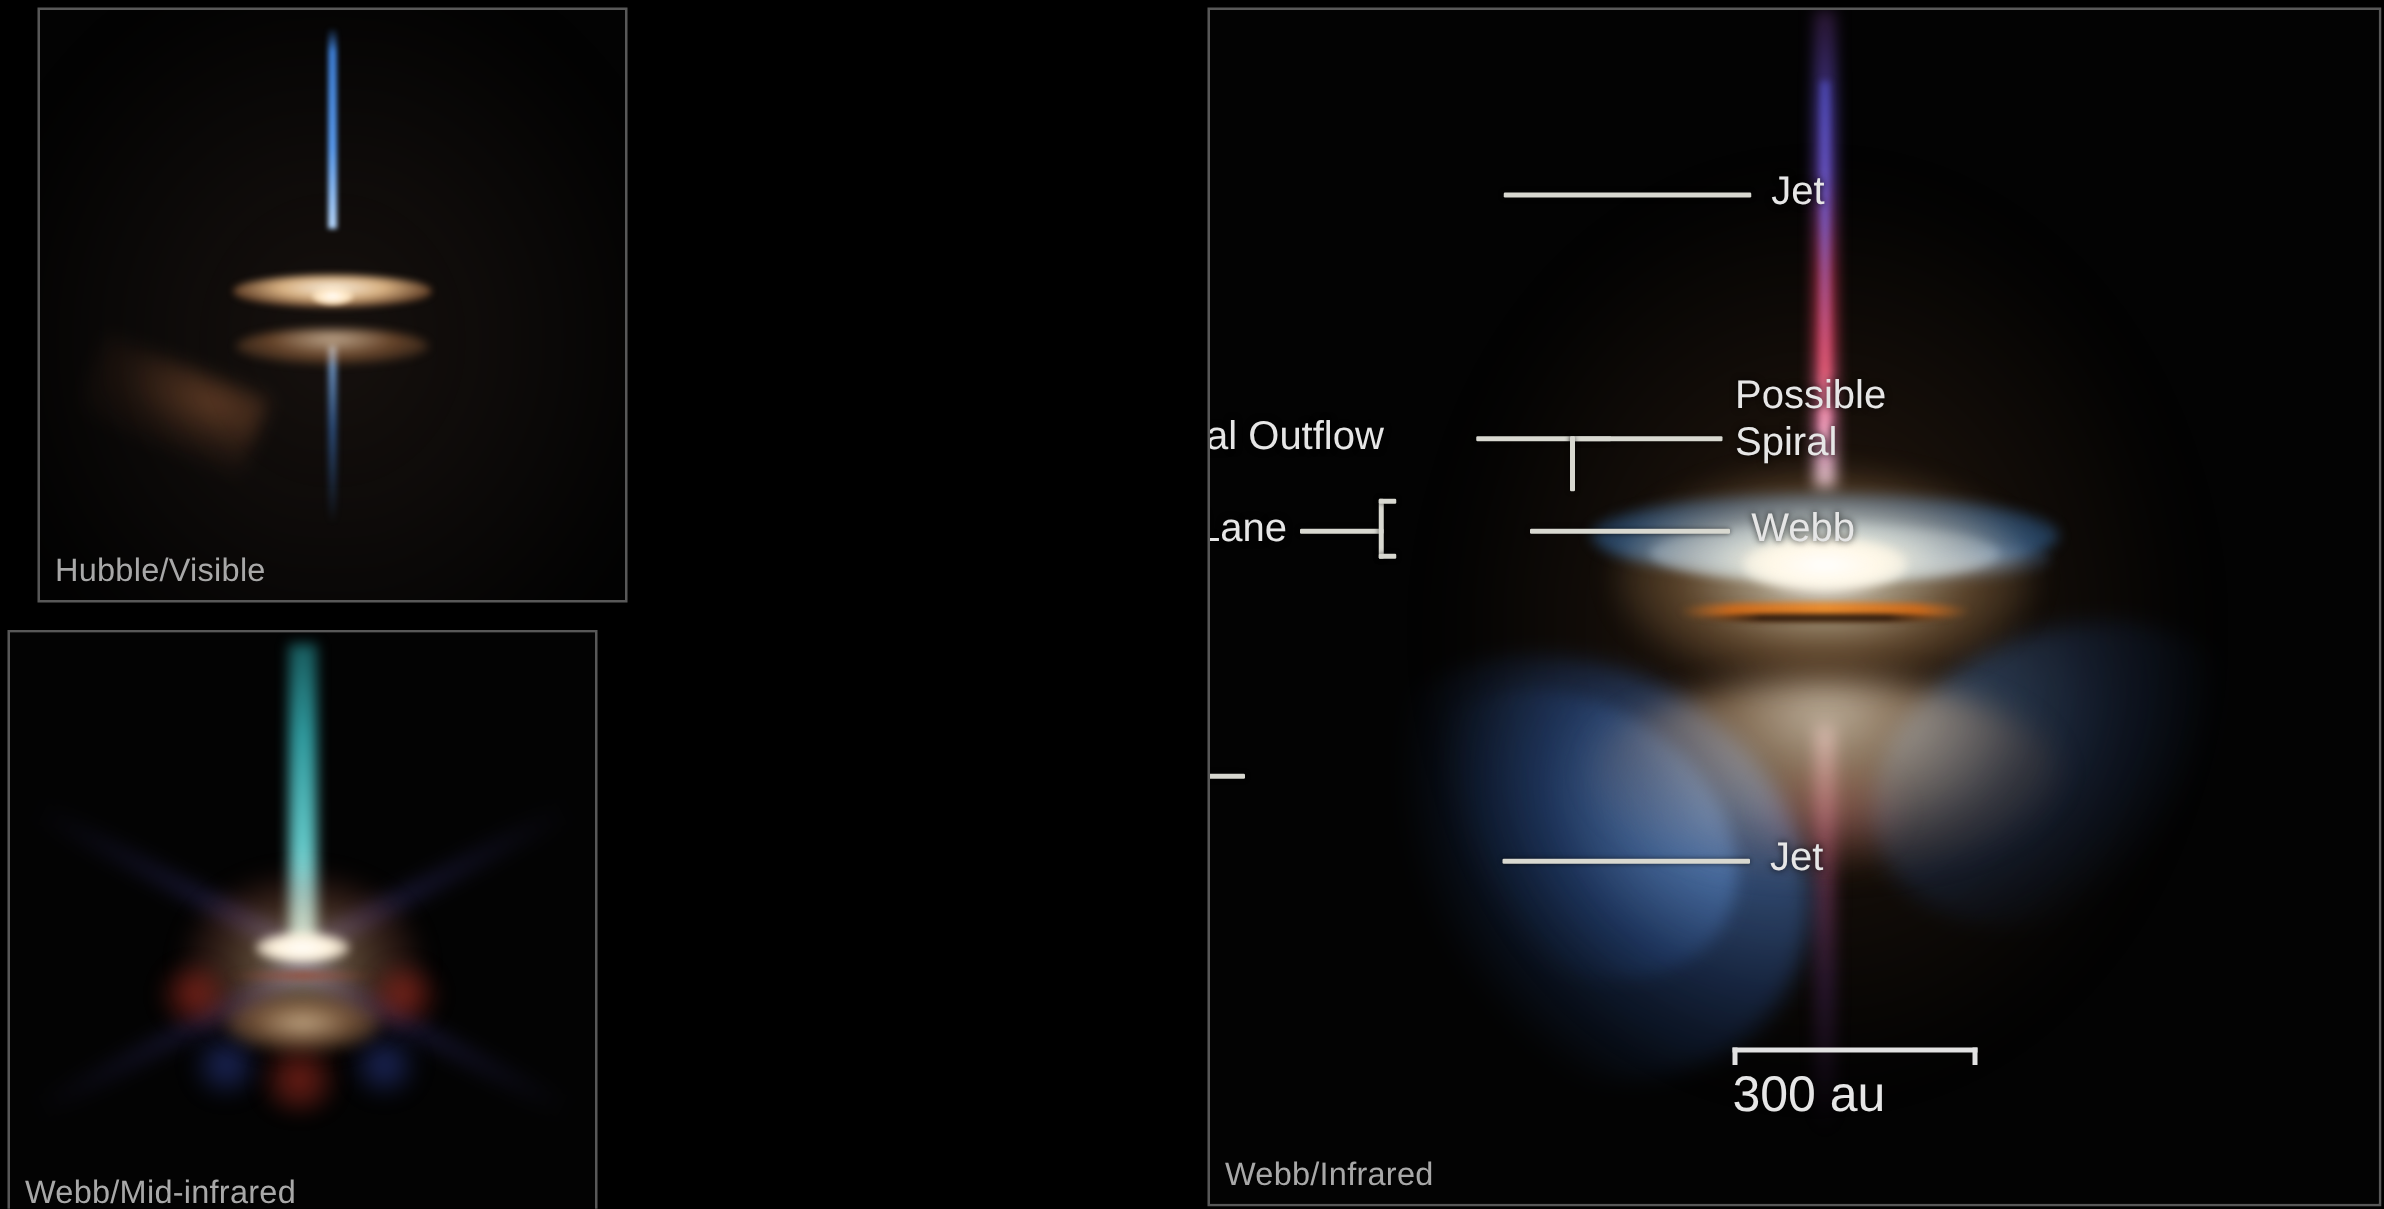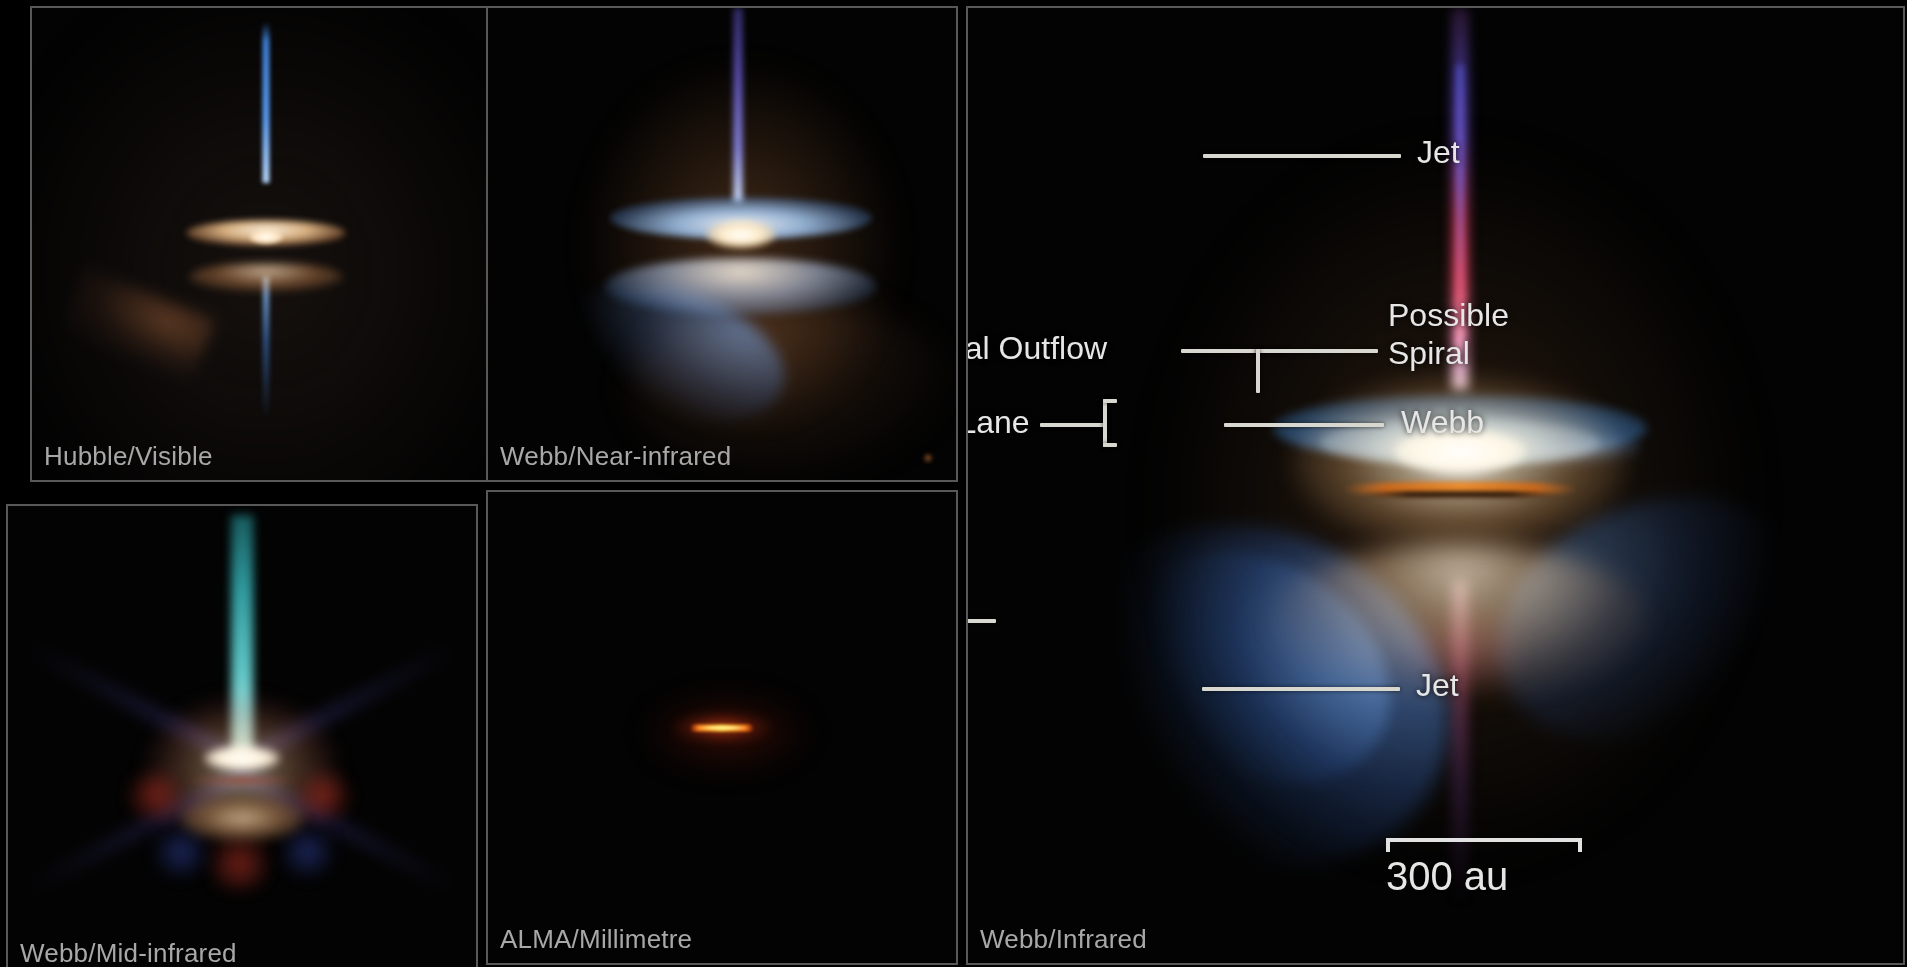--- a/index.html
+++ b/index.html
@@ -301,33 +301,20 @@
       <div class="wisp"></div>
       <div class="jet-up"></div>
       <div class="jet-dn"></div>
       <div class="refl"></div>
       <div class="disk"></div>
       <div class="core"></div>
     </div>
     <div class="panel-label">Hubble/Visible</div>
   </div>
 
-  <div class="panel p2" style="left:486px;top:6px;width:468px;height:472px;">
-    <div class="sky">
-      <div class="halo"></div>
-      <div class="dust"></div>
-      <div class="jet-up"></div>
-      <div class="tail"></div>
-      <div class="cone-dn"></div>
-      <div class="cone-up"></div>
-      <div class="core"></div>
-      <div class="spot"></div>
-    </div>
-    <div class="panel-label">Webb/Near-infrared</div>
-  </div>
 
   <div class="panel p3" style="left:6px;top:490px;width:468px;height:471px;margin-top:14px;">
     <div class="sky">
       <div class="spike" style="left:50%;top:53%;transform:rotate(208deg);"></div>
       <div class="spike" style="left:50%;top:53%;transform:rotate(-28deg);"></div>
       <div class="spike" style="left:50%;top:56%;transform:rotate(152deg);"></div>
       <div class="spike" style="left:50%;top:56%;transform:rotate(28deg);"></div>
       <div class="jet"></div>
       <div class="core-halo"></div>
       <div class="red" style="left:24%;top:56%;width:15%;height:11%;"></div>
@@ -335,30 +322,20 @@
       <div class="red" style="left:41%;top:70%;width:17%;height:12%;"></div>
       <div class="blu" style="left:30%;top:68%;width:14%;height:11%;"></div>
       <div class="blu" style="left:57%;top:68%;width:14%;height:11%;"></div>
       <div class="lower"></div>
       <div class="core"></div>
       <div class="lane"></div>
     </div>
     <div class="panel-label">Webb/Mid-infrared</div>
   </div>
 
-  <div class="panel p4" style="left:486px;top:490px;width:468px;height:471px;">
-    <div class="sky">
-      <div class="blob" style="left:32%;top:42%;width:38%;height:18%;
-                  background:radial-gradient(ellipse,rgba(110,25,10,.45) 0%,rgba(50,12,6,0) 70%);filter:blur(14px);"></div>
-      <div class="bar-glow"></div>
-      <div class="bar"></div>
-      <div class="bar-core"></div>
-    </div>
-    <div class="panel-label">ALMA/Millimetre</div>
-  </div>
 
   <div class="panel p5" style="left:966px;top:6px;width:935px;height:955px;">
     <div class="sky">
       <div class="neb"></div>
       <div class="jet-top"></div>
       <div class="jet-top2"></div>
       <div class="jet-bot"></div>
       <div class="tailL"></div>
       <div class="tailL2"></div>
       <div class="tailR"></div>

